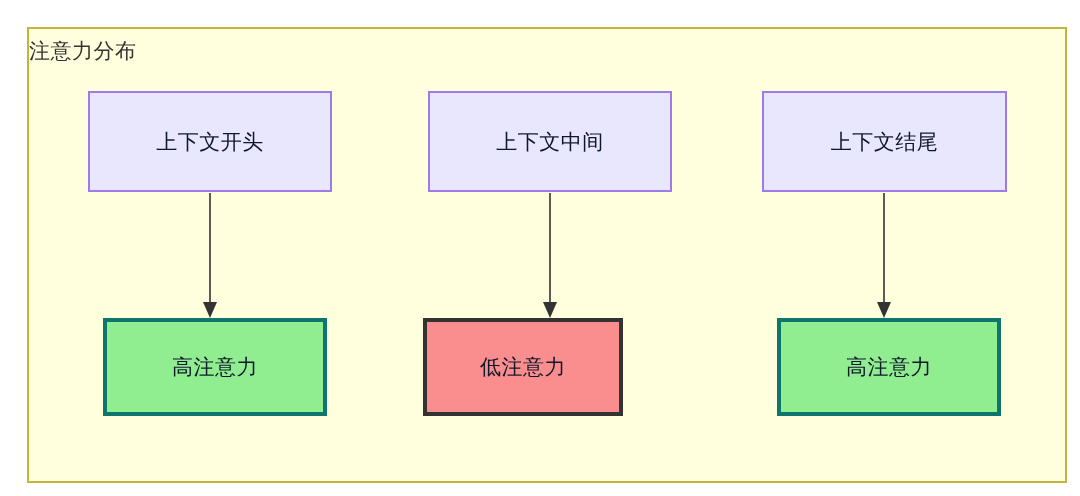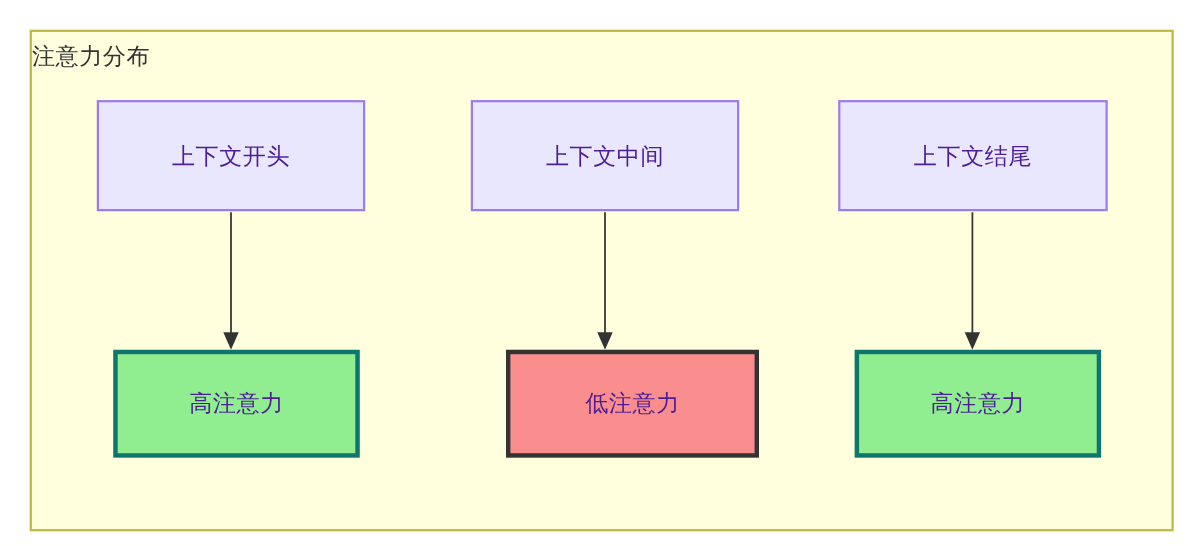--- a/index.html
+++ b/index.html
@@ -42,42 +42,42 @@
     line-height: 1;
   }
   
   .node {
     position: absolute;
     box-sizing: border-box;
     display: flex;
     align-items: center;
     justify-content: center;
     font-size: 21px;
-    color: #4c1d95;
+    color: #0f172a;
     letter-spacing: 0.5px;
   }
   .node.ctx {
     background: #e9e7fd;
     border: 2px solid #9f7aea;
   }
   .node.attn-high {
     background: #90ee90;
     border: 4px solid #0f766e;
   }
   .node.attn-low {
     background: #fa8e8e;
     border: 4px solid #333333;
   }
   
   .n-top-1 { left: 88px;  top: 91px; width: 244px; height: 101px; }
   .n-top-2 { left: 428px; top: 91px; width: 244px; height: 101px; }
   .n-top-3 { left: 762px; top: 91px; width: 245px; height: 101px; justify-content: center; }
   
   .n-bot-1 { left: 103px; top: 318px; width: 224px; height: 98px; }
-  .n-bot-2 { left: 460px; top: 318px; width: 230px; height: 98px; }
+  .n-bot-2 { left: 423px; top: 318px; width: 200px; height: 98px; }
   .n-bot-3 { left: 777px; top: 318px; width: 224px; height: 98px; }
 
   svg.edges {
     position: absolute;
     left: 0;
     top: 0;
     width: 1080px;
     height: 496px;
     overflow: visible;
     pointer-events: none;

